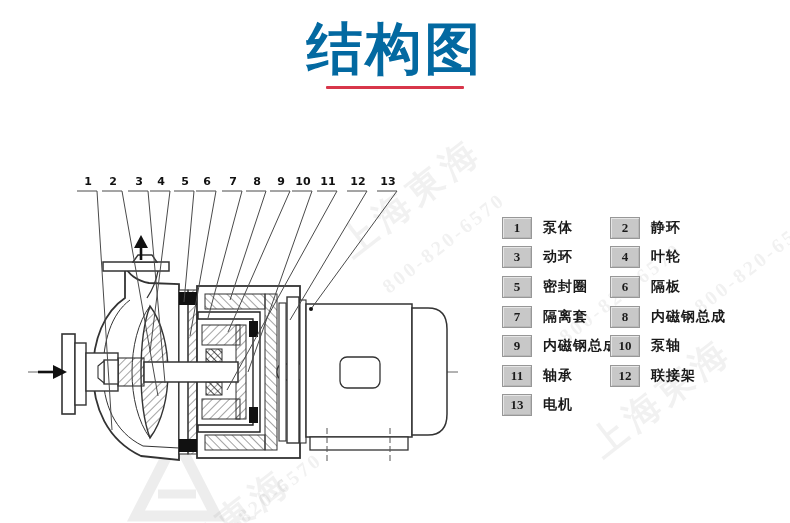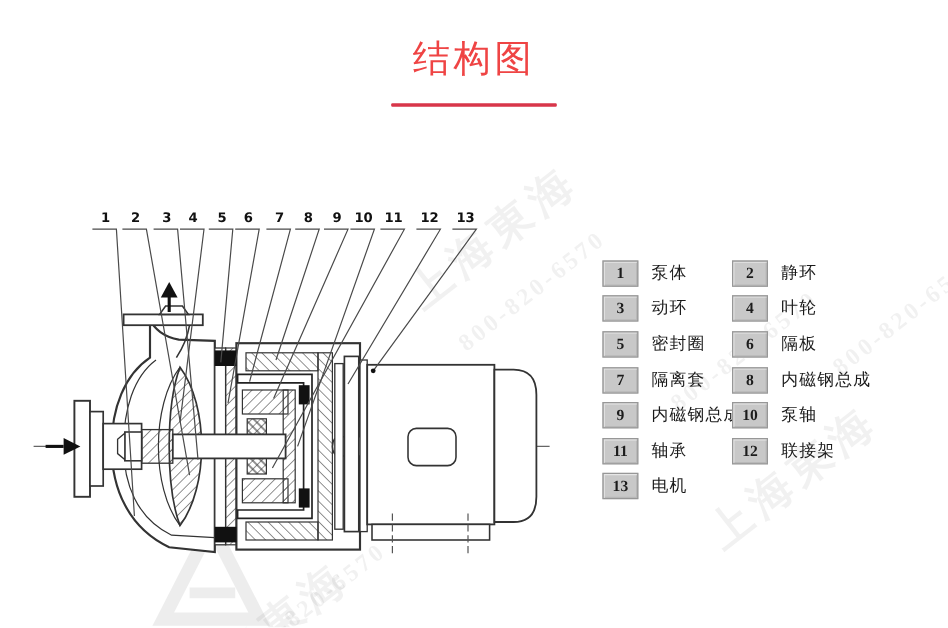--- a/index.html
+++ b/index.html
@@ -3,22 +3,22 @@
 <meta charset="utf-8">
 <style>
   html,body{margin:0;padding:0;background:#fff;}
   .page{
     position:relative;width:790px;height:523px;background:#ffffff;
     overflow:hidden;font-family:"Liberation Sans",sans-serif;
   }
   
   .hdr{position:absolute;top:0;left:0;width:790px;text-align:center;}
   .hdr h1{
-    margin:26px 0 0 0;font-size:31px;line-height:46px;font-weight:400;
-    color:#ef4444;letter-spacing:3px;font-family:"Liberation Sans",sans-serif;
+    margin:26px 0 0 0;font-size:56px;line-height:46px;font-weight:700;
+    color:#0369a1;letter-spacing:3px;font-family:"Liberation Sans",sans-serif;
   }
   .hdr .rule{width:138px;height:3px;margin:14px auto 0 auto;border-radius:1px;}
   
   .wm{position:absolute;inset:0;pointer-events:none;z-index:1;}
   .wm span{
     position:absolute;display:block;white-space:nowrap;
     transform:rotate(-38deg);transform-origin:left top;
     color:rgba(70,70,70,0.075);font-weight:700;
     font-family:"Liberation Serif",serif;
   }
@@ -36,21 +36,21 @@
   .lg-item{display:flex;align-items:center;}
   .lg-box{
     width:28px;height:20px;flex:0 0 28px;
     background:#c8c8c8;border:1px solid #979797;
     box-shadow:inset 1px 1px 0 rgba(255,255,255,0.55), inset -1px -1px 0 rgba(0,0,0,0.08);
     display:flex;align-items:center;justify-content:center;
     font-family:"Liberation Serif",serif;font-weight:700;font-size:13px;color:#1c1c1c;
   }
   .lg-label{
     margin-left:11px;font-family:"Liberation Serif",serif;
-    font-size:14px;color:#1a1a1a;letter-spacing:1px;white-space:nowrap;
+    font-size:14px;color:#1a1a1a;letter-spacing:1px;white-space:nowrap;font-weight:bold;
   }
 </style>
 </head>
 <body>
 
 <div class="page">
 
   <div class="wm">
     <span class="big" style="left:330px;top:230px">上海東海</span>
     <span class="sml" style="left:378px;top:280px">800-820-6570</span>

